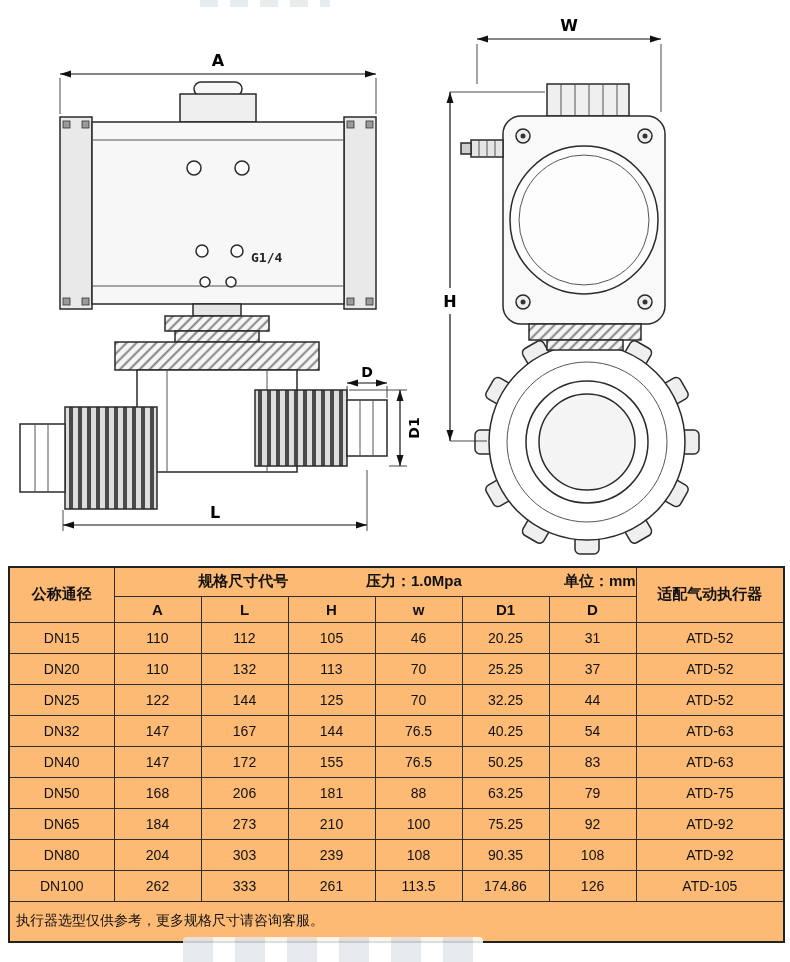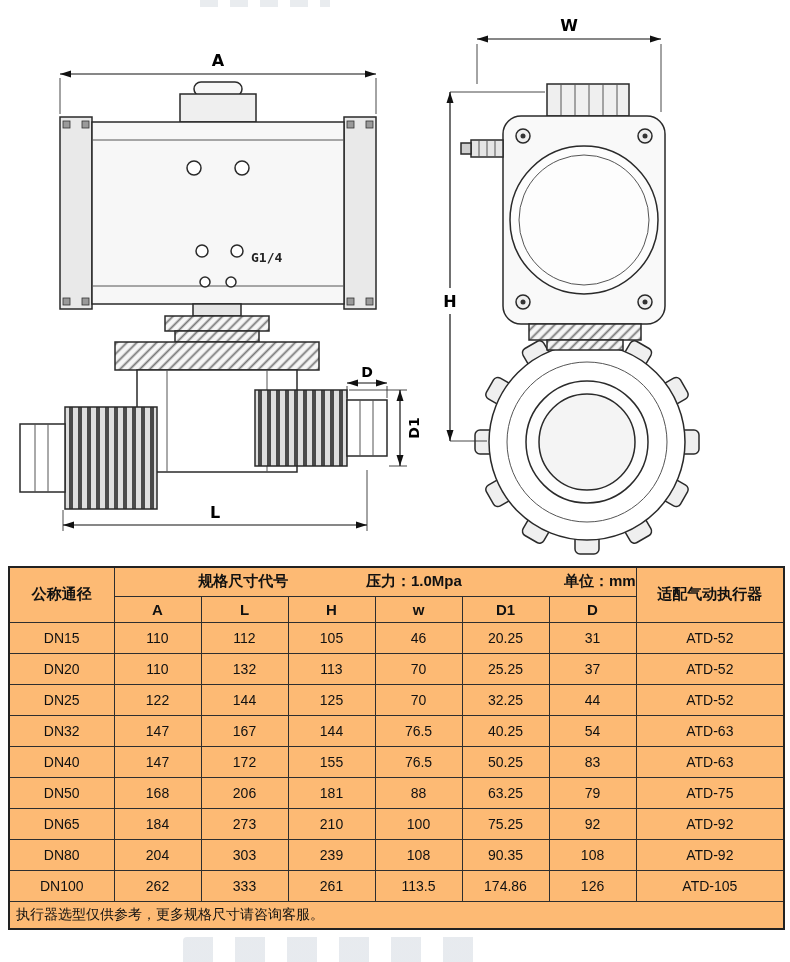--- a/index.html
+++ b/index.html
@@ -33,21 +33,21 @@
     border:1px solid #2e2e2e; text-align:center; vertical-align:middle;
     overflow:hidden; white-space:nowrap;
   }
   .hrow1 th { height:29px; font-size:15px; font-weight:bold; }
   .hrow2 th { height:26px; font-size:15px; font-weight:bold; }
   .spec-table tbody td { height:31px; font-size:14px; font-weight:normal; }
   .spec-table tbody td.dn { font-weight:normal; }
   .spec-head { display:flex; width:100%; align-items:center; }
   .spec-head span { flex:1; text-align:right;padding-left:20px; }
   .spec-table tfoot td {
-    text-align:left; padding:4px 6px; font-size:14px; height:27px; font-weight:normal;
+    text-align:left; padding:4px 6px; font-size:14px; height:41px; font-weight:normal;
   }
 
   
   .top-artifact {
     position:absolute; left:200px; top:0; width:130px; height:7px;
     background:repeating-linear-gradient(90deg,#e9ecef 0 18px,#fff 18px 30px);
   }
   .bottom-artifact {
     position:absolute; left:183px; bottom:0; width:300px; height:25px;
     background:repeating-linear-gradient(90deg,#e3e7ec 0 30px,#fff 30px 52px);

